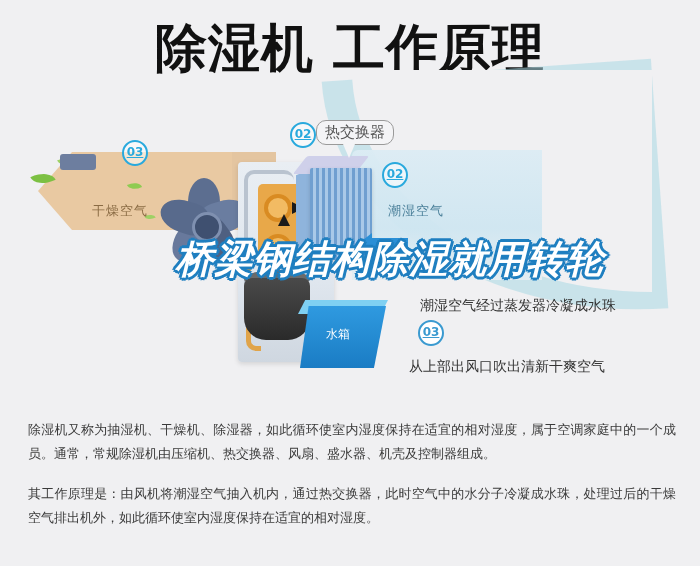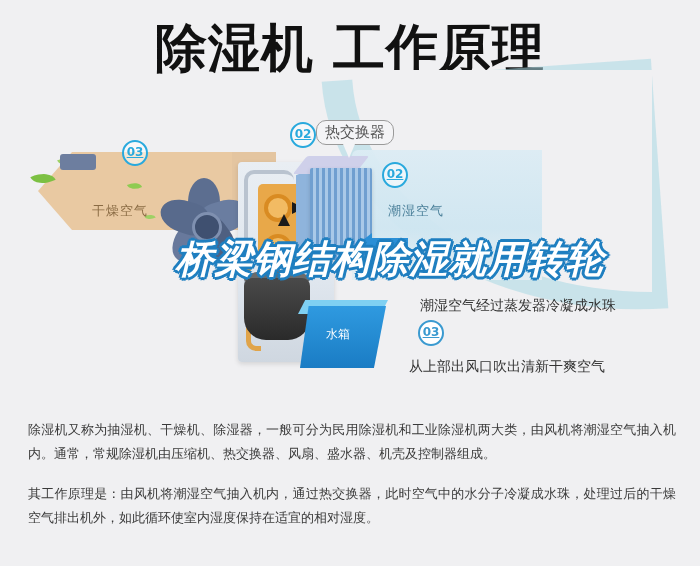--- a/index.html
+++ b/index.html
@@ -456,17 +456,17 @@
   </div>
 
   <div class="step-line s02">潮湿空气经过蒸发器冷凝成水珠</div>
   <div class="step-line s03">从上部出风口吹出清新干爽空气</div>
 
   <div id="overlay-headline">
     <span class="oh-line">桥梁钢结构除湿就用转轮</span>
   </div>
 
   <div id="body-copy">
-    <p class="lead">除湿机又称为抽湿机、干燥机、除湿器，一般可分为民用除湿机和工业除湿机两大类，由风机将潮湿空气抽入机内。通常，常规除湿机由压缩机、热交换器、风扇、盛水器、机壳及控制器组成。</p>
+    <p class="lead">除湿机又称为抽湿机、干燥机、除湿器，如此循环使室内湿度保持在适宜的相对湿度，属于空调家庭中的一个成员。通常，常规除湿机由压缩机、热交换器、风扇、盛水器、机壳及控制器组成。</p>
     <p>其工作原理是：由风机将潮湿空气抽入机内，通过热交换器，此时空气中的水分子冷凝成水珠，处理过后的干燥空气排出机外，如此循环使室内湿度保持在适宜的相对湿度。</p>
   </div>
 
 </div>
 
 </body></html>

